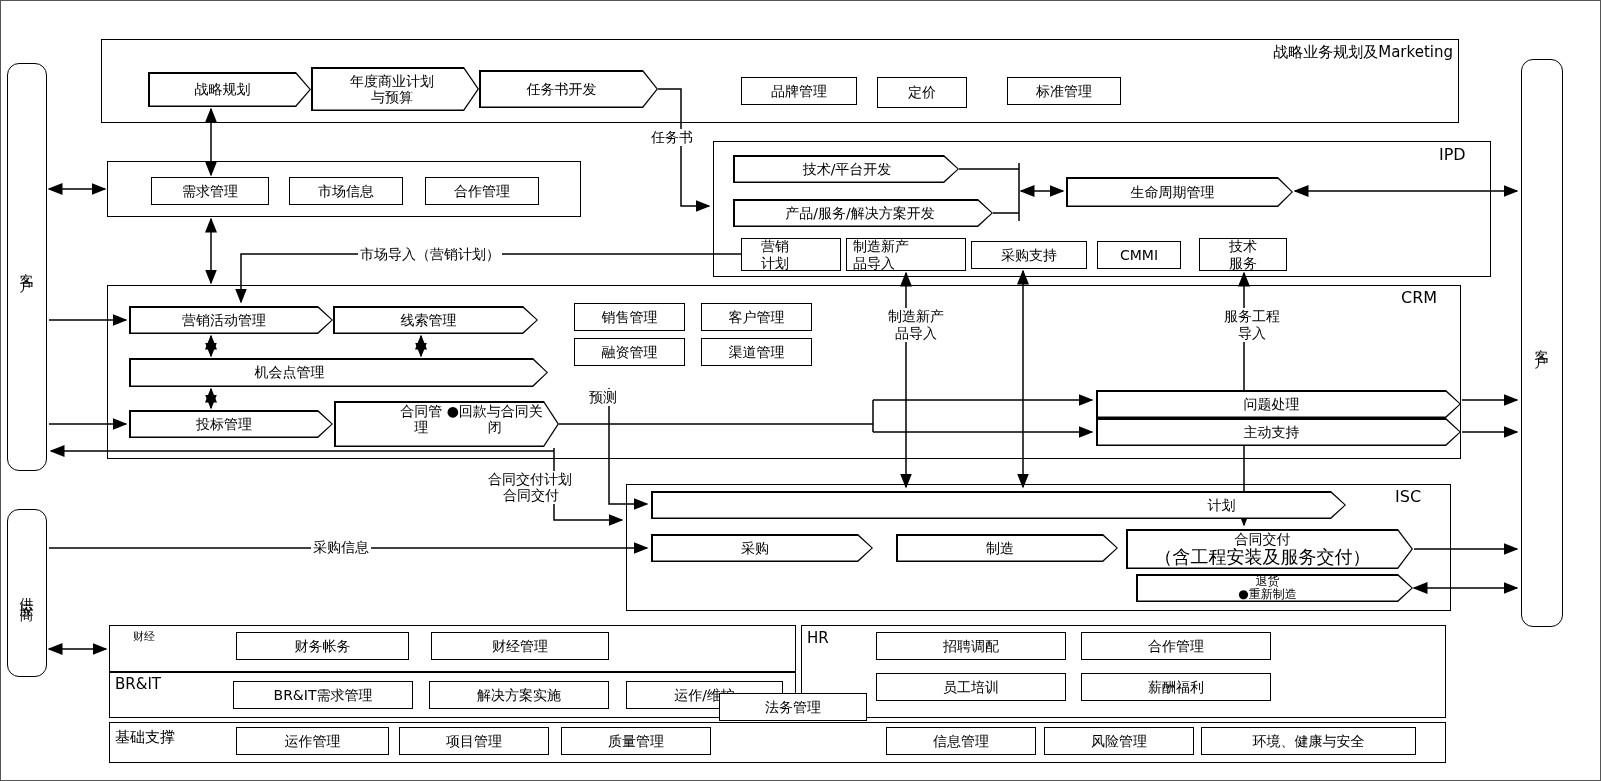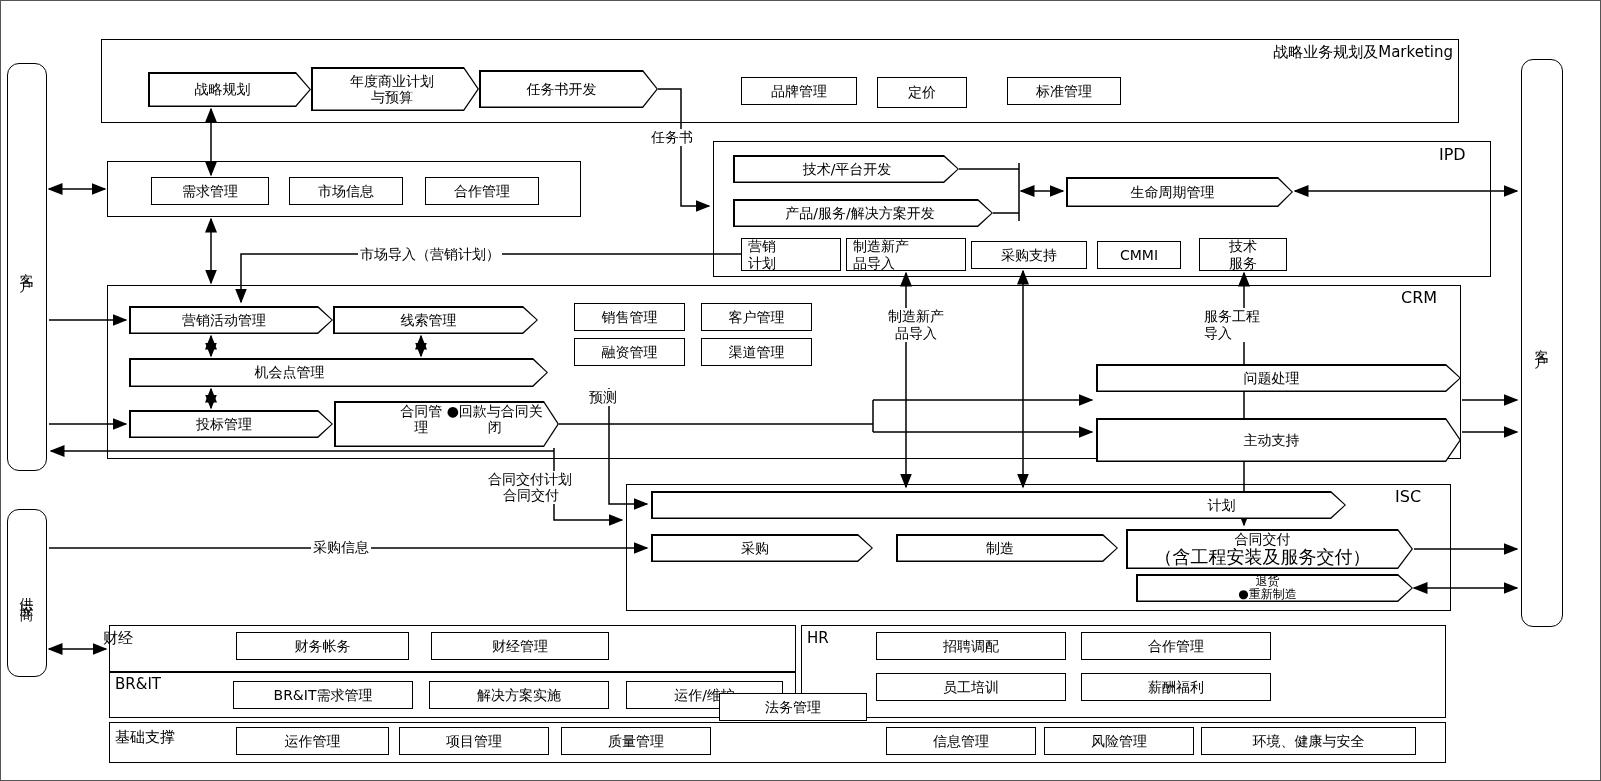--- a/index.html
+++ b/index.html
@@ -120,38 +120,38 @@
   <div class="seclbl" style="left:1438px;top:144px">IPD</div>
   <div class="chev" style="left:732px;top:154px;width:226px;height:28px">
       <div class="in tl" style="padding-left:16px">技术/平台开发</div>
     </div>
   <div class="chev" style="left:732px;top:198px;width:260px;height:28px">
       <div class="in tl" style="padding-left:8px">产品/服务/解决方案开发</div>
     </div>
   <div class="chev" style="left:1065px;top:176px;width:227px;height:30px">
       <div class="in">生命周期管理</div>
     </div>
-  <div class="box tl" style="left:740px;top:237px;width:100px;height:33px;padding-left:6px">营销
+  <div class="box tl" style="left:740px;top:237px;width:100px;height:33px;padding-left:19px">营销
 计划</div>
   <div class="box tl" style="left:845px;top:237px;width:120px;height:33px;padding-left:6px">制造新产
 品导入</div>
   <div class="box" style="left:970px;top:240px;width:116px;height:28px">采购支持</div>
   <div class="box" style="left:1096px;top:240px;width:84px;height:28px">CMMI</div>
   <div class="box" style="left:1198px;top:237px;width:88px;height:33px">技术
 服务</div>
 
   <div class="lbl" style="left:648px;top:128px">任务书</div>
   <div class="lbl" style="left:357px;top:245px">市场导入（营销计划）</div>
   <div class="lbl" style="left:586px;top:388px">预测</div>
   <div class="lbl" style="left:485px;top:470px">合同交付计划</div>
   <div class="lbl" style="left:500px;top:486px">合同交付</div>
   <div class="lbl" style="left:310px;top:538px">采购信息</div>
   <div class="lbl" style="left:866px;top:307px;width:94px;text-align:center">制造新产
 品导入</div>
-  <div class="lbl" style="left:1201px;top:307px;width:96px;text-align:left">服务工程
+  <div class="lbl" style="left:1201px;top:307px;width:96px;text-align:center">服务工程
 导入</div>
 
   <div class="seclbl" style="left:1400px;top:287px">CRM</div>
   <div class="chev" style="left:128px;top:305px;width:204px;height:28px">
       <div class="in">营销活动管理</div>
     </div>
   <div class="chev" style="left:332px;top:305px;width:205px;height:28px">
       <div class="in">线索管理</div>
     </div>
   <div class="box" style="left:573px;top:302px;width:111px;height:28px">销售管理</div>
@@ -163,24 +163,24 @@
     </div>
   <div class="chev" style="left:128px;top:409px;width:204px;height:28px">
       <div class="in">投标管理</div>
     </div>
   <div class="chev" style="left:333px;top:400px;width:225px;height:46px">
     <div class="in" style="flex-direction:row;align-items:flex-start;padding-left:5px">
       <div style="margin-left:56px">合同管理</div>
       <div>●回款与合同关闭</div>
     </div>
   </div>
-  <div class="chev" style="left:1095px;top:363px;width:365px;height:28px">
+  <div class="chev" style="left:1095px;top:389px;width:365px;height:28px">
       <div class="in">问题处理</div>
     </div>
-  <div class="chev" style="left:1095px;top:417px;width:365px;height:44px">
+  <div class="chev" style="left:1095px;top:417px;width:365px;height:28px">
       <div class="in">主动支持</div>
     </div>
 
   <div class="seclbl" style="left:1394px;top:486px">ISC</div>
   <div class="chev" style="left:650px;top:490px;width:695px;height:28px">
       <div class="in" style="padding-left:460px">计划</div>
     </div>
   <div class="chev" style="left:650px;top:533px;width:222px;height:28px">
       <div class="in">采购</div>
     </div>
@@ -193,21 +193,21 @@
       <div style="font-size:18px">（含工程安装及服务交付）</div>
     </div>
   </div>
   <div class="chev" style="left:1135px;top:573px;width:277px;height:28px">
     <div class="in" style="flex-direction:column;font-size:12px;line-height:1.1">
       <div>退货</div>
       <div>●重新制造</div>
     </div>
   </div>
 
-  <div class="seclbl" style="left:102px;top:628px;font-size:15px">财经</div>
+  <div class="seclbl" style="left:132px;top:628px;font-size:11px">财经</div>
   <div class="box" style="left:235px;top:631px;width:173px;height:28px">财务帐务</div>
   <div class="box" style="left:430px;top:631px;width:178px;height:28px">财经管理</div>
 
   <div class="seclbl" style="left:114px;top:674px;font-size:15px">BR&amp;IT</div>
   <div class="box" style="left:232px;top:680px;width:180px;height:28px">BR&amp;IT需求管理</div>
   <div class="box" style="left:428px;top:680px;width:180px;height:28px">解决方案实施</div>
   <div class="box" style="left:625px;top:680px;width:157px;height:28px">运作/维护</div>
 
   <div class="seclbl" style="left:806px;top:628px;font-size:15px">HR</div>
   <div class="box" style="left:875px;top:631px;width:190px;height:28px">招聘调配</div>

